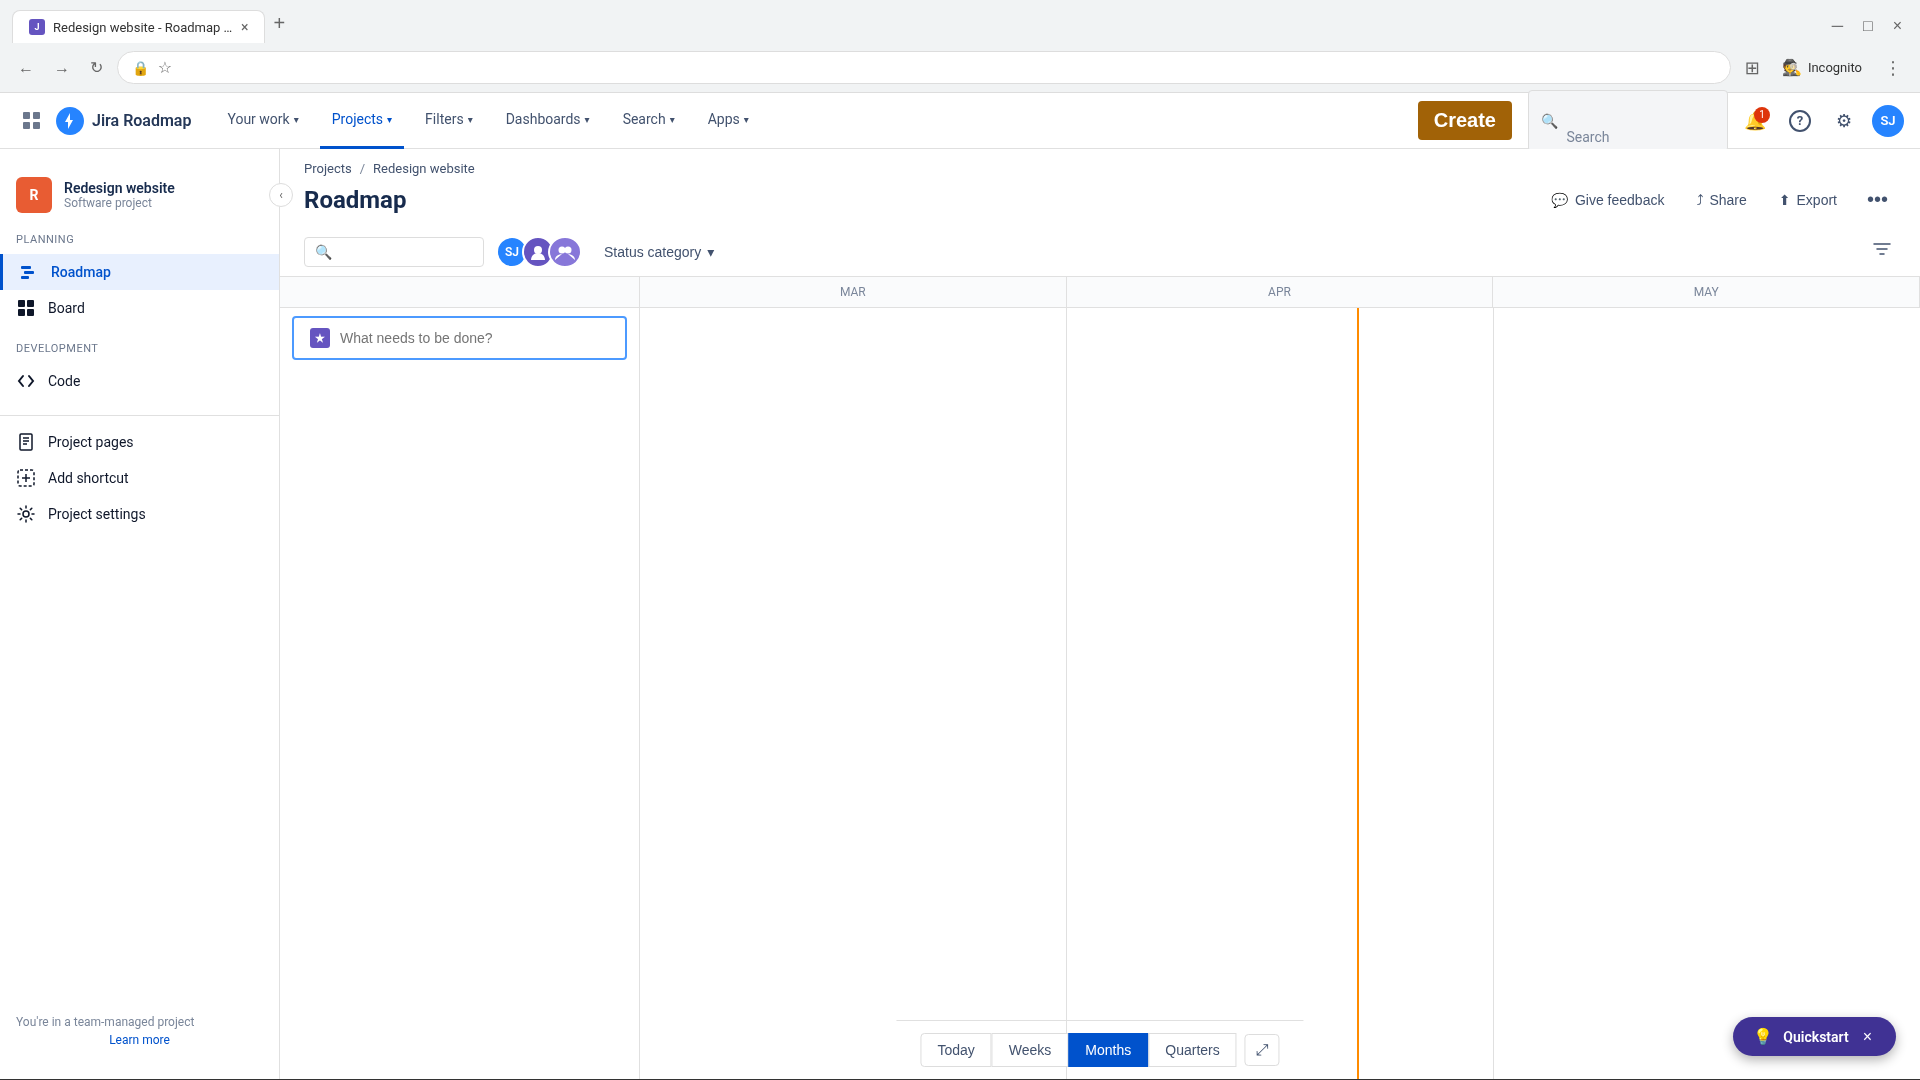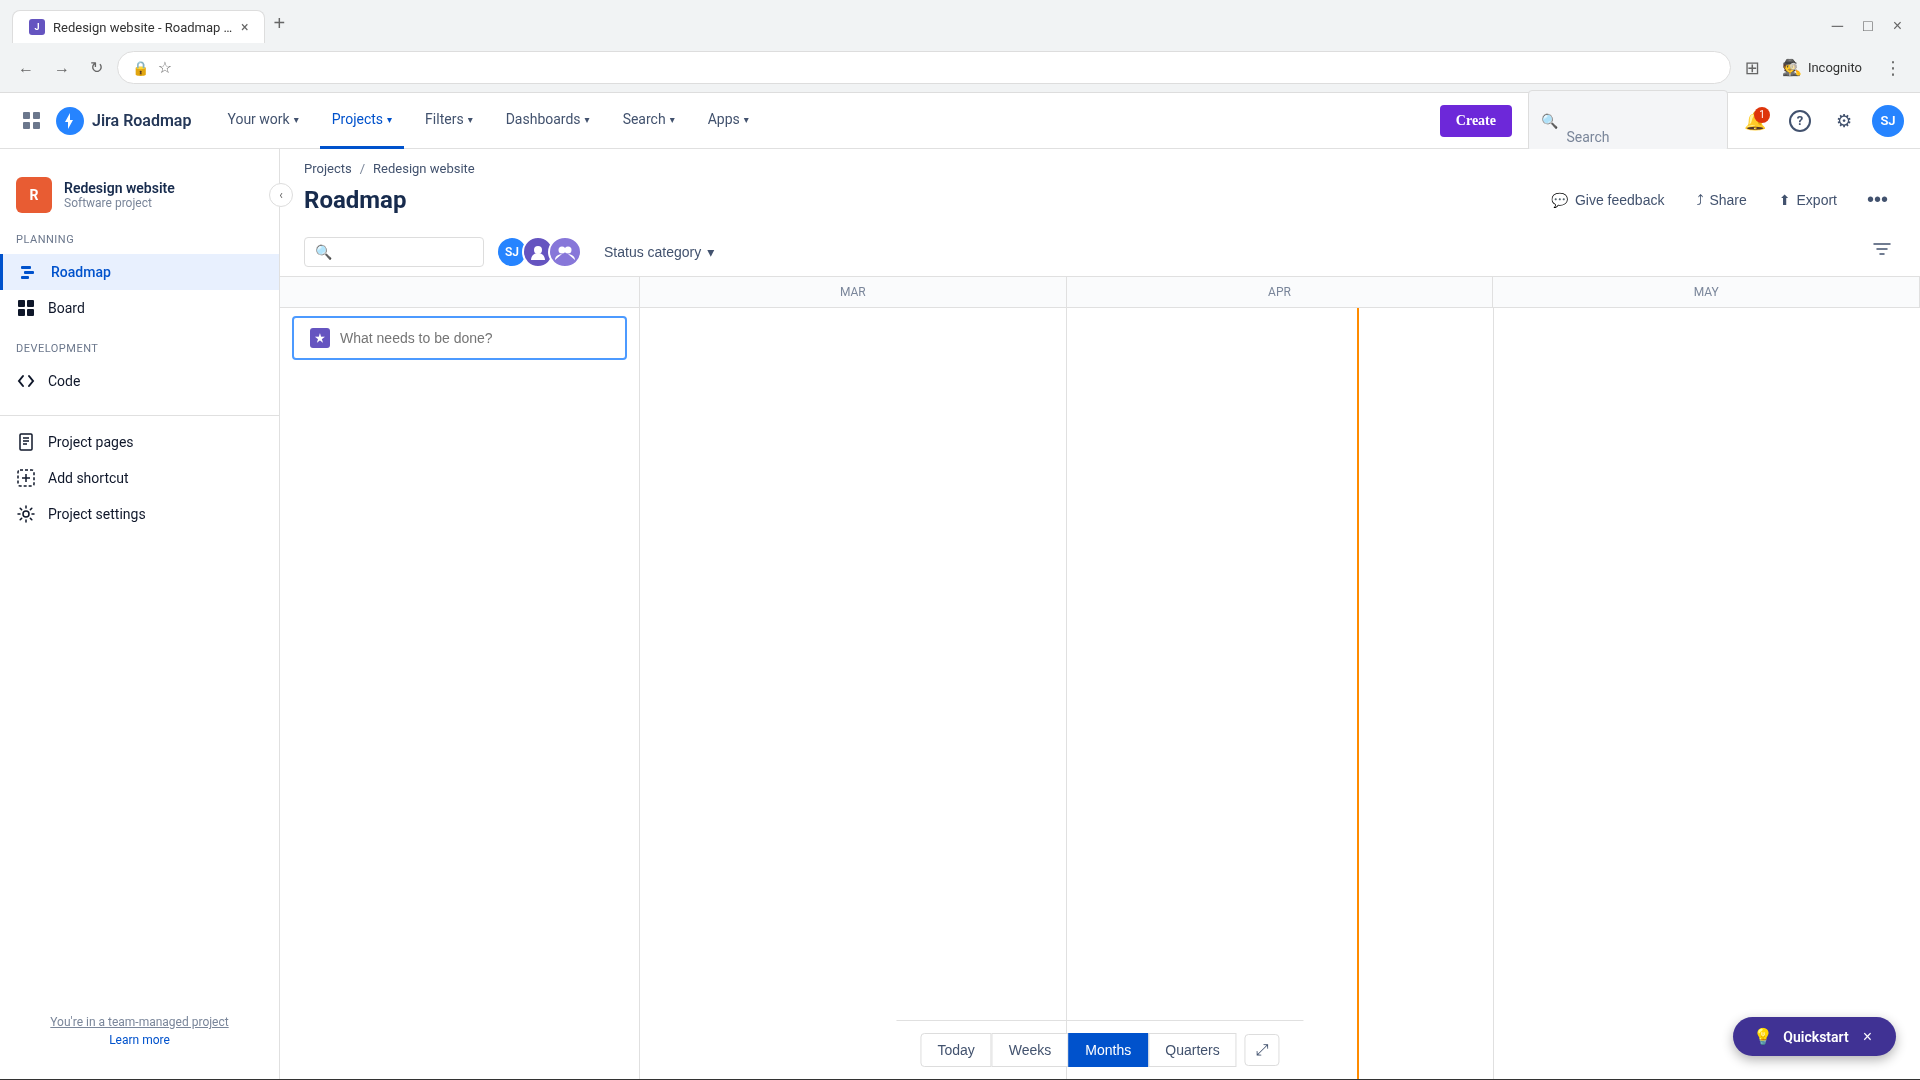--- a/index.html
+++ b/index.html
@@ -26,21 +26,21 @@
     
     .top-nav { display: flex; align-items: center; padding: 0 16px; height: 56px; border-bottom: 1px solid #e0e0e0; background: #fff; gap: 0; flex-shrink: 0; }
     .app-switcher { width: 32px; height: 32px; display: flex; align-items: center; justify-content: center; cursor: pointer; margin-right: 8px; border-radius: 4px; }
     .app-logo { display: flex; align-items: center; gap: 8px; text-decoration: none; margin-right: 24px; }
     .logo-icon { width: 28px; height: 28px; }
     .logo-text { font-size: 16px; font-weight: 600; color: #253858; }
     .nav-items { display: flex; align-items: flex-end; gap: 9px; flex: 1; }
     .nav-item { display: flex; align-items: center; gap: 4px; padding: 0 12px; height: 56px; font-size: 14px; color: #42526E; cursor: pointer; border-bottom: 3px solid transparent; text-decoration: none; }
     .nav-item.active { border-bottom-color: #0052CC; color: #0052CC; }
     .nav-item .chevron { font-size: 10px; }
-    .create-btn { background: #6d28d9; color: #fff; border: none; border-radius: 4px; padding: 8px 16px; font-size: 14px; font-weight: 600; cursor: pointer; margin-right: 16px; font-family: Liberation Serif, serif; }
+    .create-btn { background: #a16207; color: #fff; border: none; border-radius: 4px; padding: 8px 16px; font-size: 20px; font-weight: 600; cursor: pointer; margin-right: 16px; }
     .nav-right { display: flex; align-items: center; gap: 12px; margin-left: auto; }
     .search-box { display: flex; align-items: center; gap: 8px; background: #f4f5f7; border: 1px solid #ddd; border-radius: 4px; padding: 6px 12px; width: 200px; cursor: pointer; }
     .search-placeholder { font-size: 14px; color: #7A869A; margin-top: 32px; }
     .nav-icon-btn { background: none; border: none; cursor: pointer; color: #42526E; font-size: 18px; width: 32px; height: 32px; display: flex; align-items: center; justify-content: center; border-radius: 4px; position: relative; }
     .notification-badge { position: absolute; top: 2px; right: 2px; background: #DE350B; color: #fff; border-radius: 50%; width: 16px; height: 16px; font-size: 10px; display: flex; align-items: center; justify-content: center; }
     .user-avatar { width: 32px; height: 32px; border-radius: 50%; background: #2684FF; color: #fff; display: flex; align-items: center; justify-content: center; font-size: 13px; font-weight: 600; cursor: pointer; }
 
     
     .content-area { display: flex; flex: 1; overflow: hidden; }
 
@@ -49,21 +49,21 @@
     .project-icon { width: 36px; height: 36px; background: #E85C33; border-radius: 6px; display: flex; align-items: center; justify-content: center; color: #fff; font-size: 14px; font-weight: 700; }
     .project-info { flex: 1; }
     .project-name { font-size: 14px; font-weight: 600; color: #172B4D; }
     .project-type { font-size: 12px; color: #7A869A; }
     .sidebar-section { margin-bottom: 8px; }
     .sidebar-section-header { padding: 8px 16px; font-size: 11px; font-weight: 400; color: #6B778C; text-transform: uppercase; letter-spacing: 0.5px; }
     .sidebar-item { display: flex; align-items: center; gap: 12px; padding: 8px 16px; font-size: 14px; color: #0f172a; cursor: pointer; border-radius: 0; }
     .sidebar-item.active { background: #E8F0FE; color: #0052CC; font-weight: 500; border-left: 3px solid #0052CC; }
     .sidebar-item-icon { width: 20px; height: 20px; display: flex; align-items: center; justify-content: center; flex-shrink: 0; }
     .sidebar-footer { margin-top: auto; padding: 16px; }
-    .sidebar-footer-text { font-size: 12px; color: #7A869A; text-align: center; text-decoration: underline; }
+    .sidebar-footer-text { font-size: 12px; color: #7A869A; text-align: left; }
     .sidebar-footer-link { font-size: 12px; color: #0052CC; text-align: center; display: block; margin-top: 4px; cursor: pointer; }
 
     
     .main-content { flex: 1; display: flex; flex-direction: column; overflow: hidden; background: #fff; }
     .breadcrumb { display: flex; align-items: center; gap: 8px; padding: 12px 24px 0; font-size: 13px; color: #7A869A; }
     .breadcrumb a { color: #42526E; text-decoration: none; cursor: pointer; }
     .breadcrumb-sep { color: #7A869A; }
     .page-header { display: flex; align-items: center; padding: 8px 24px 12px; }
     .page-title { font-size: 24px; font-weight: 700; color: #172B4D; flex: 1; }
     .header-actions { display: flex; align-items: center; gap: 12px; }

